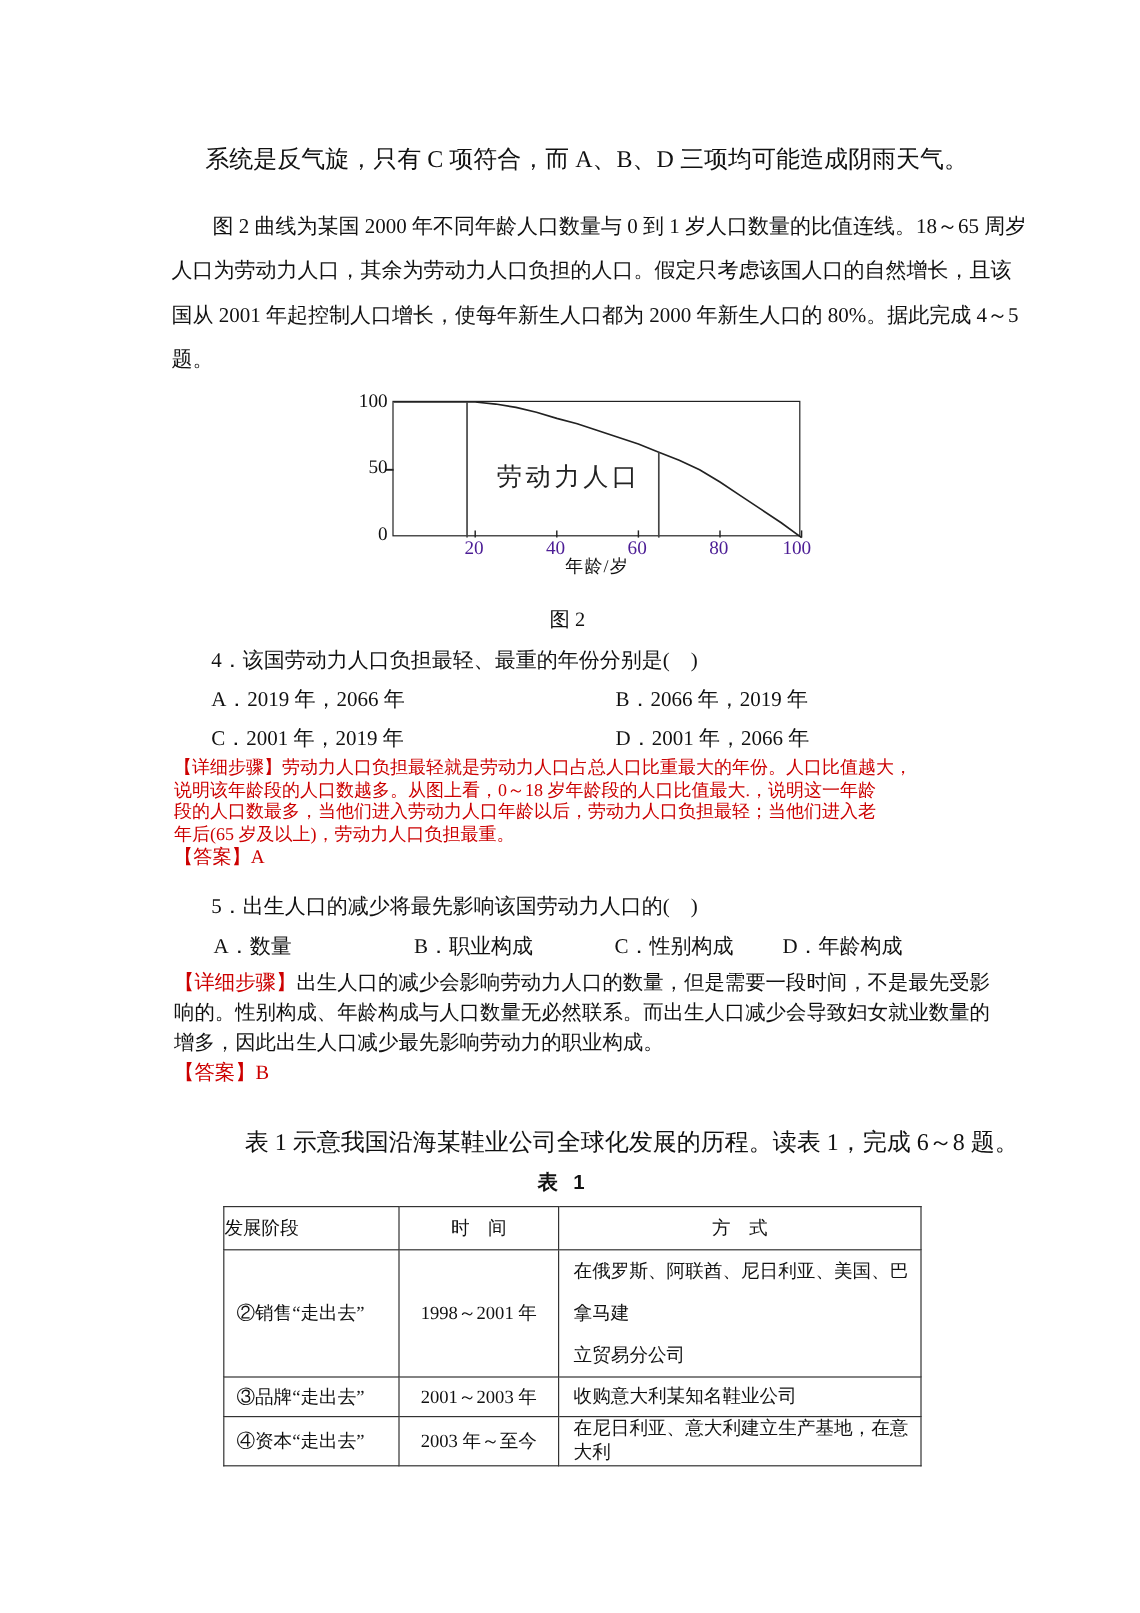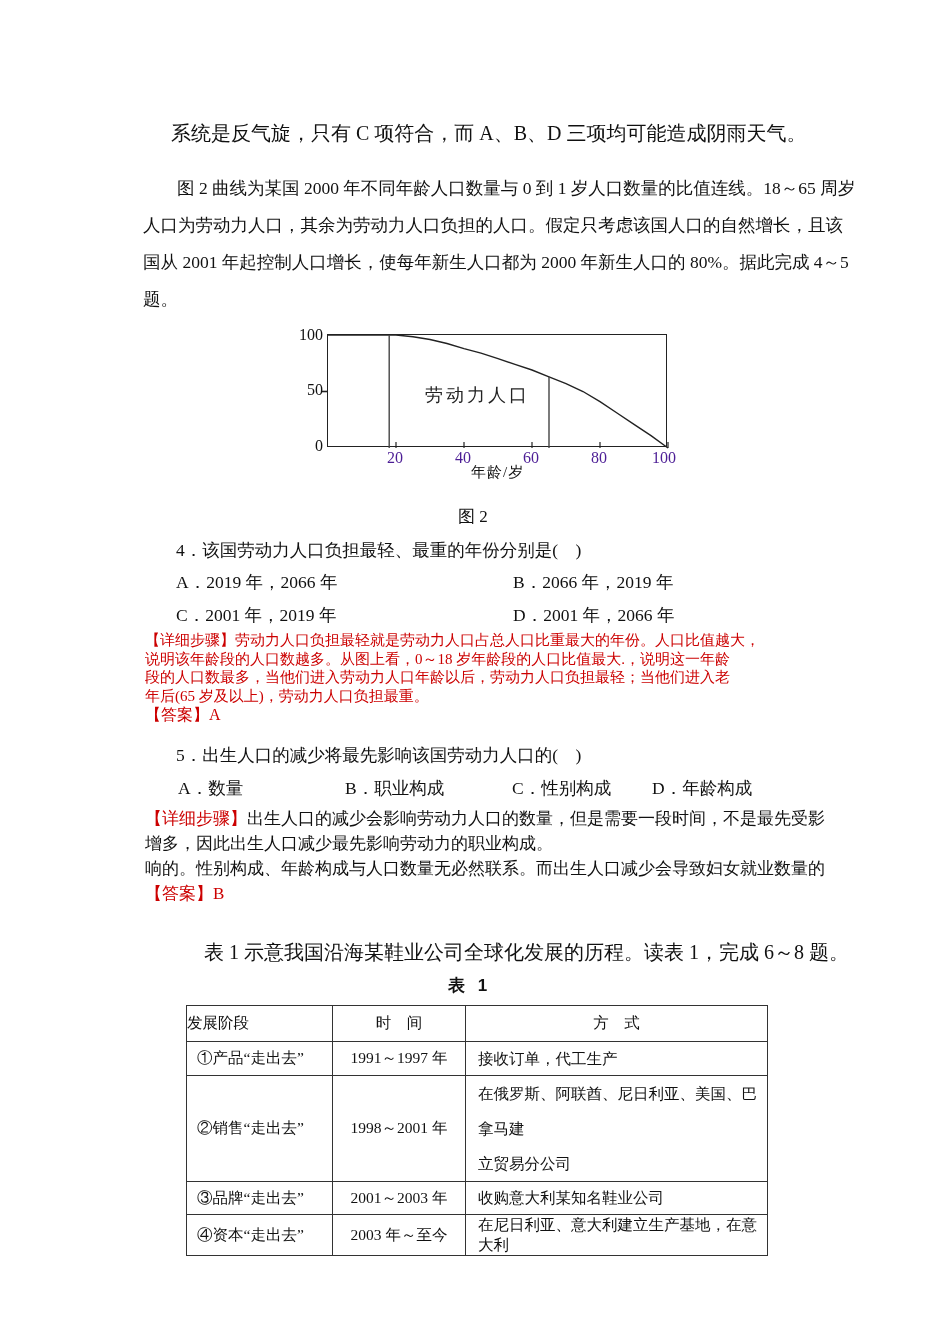--- a/index.html
+++ b/index.html
@@ -8,21 +8,21 @@
     font-family:"Liberation Serif","DejaVu Serif",serif;color:#111;overflow:hidden;
   }
   .abs{position:absolute;}
   .body-text{font-size:20px;line-height:24px;white-space:nowrap;margin-left:28px;}
   
   .para-line{font-size:17.5px;line-height:37px;white-space:nowrap;}
   .indent{padding-left:34px;}
   
   .plot{position:absolute;left:327px;top:334px;width:340px;height:113px;border:1.4px solid #222;box-sizing:border-box;}
   .plot svg{position:absolute;left:0;top:0;overflow:visible;}
-  .plot-region-label{position:absolute;left:86px;top:48px;font-size:18px;letter-spacing:3px;color:#222;white-space:nowrap;margin-left:11px;}
+  .plot-region-label{position:absolute;left:86px;top:48px;font-size:21px;letter-spacing:3px;color:#222;white-space:nowrap;}
   .ytick{position:absolute;font-size:16px;color:#111;text-align:right;width:40px;}
   .xtick{position:absolute;font-size:16px;color:#4c1d95;transform:translateX(-50%);white-space:nowrap;}
   .axis-title{position:absolute;font-size:15px;letter-spacing:1px;white-space:nowrap;}
   .fig-caption{position:absolute;font-size:17px;white-space:nowrap;}
   
   .stem{font-size:17.5px;white-space:nowrap;}
   .opt{position:absolute;font-size:17.5px;white-space:nowrap;}
   .explain-red{color:#cc0000;font-size:15px;line-height:18.5px;white-space:nowrap;}
   .explain-black{font-size:17px;line-height:25px;white-space:nowrap;color:#111;}
   .red{color:#cc0000;}
@@ -98,41 +98,34 @@
   </div>
 
   <div class="abs stem" style="left:176px;top:743px;">5．出生人口的减少将最先影响该国劳动力人口的(　)</div>
   <div class="opt" style="left:178px;top:776px;">A．数量</div>
   <div class="opt" style="left:345px;top:776px;">B．职业构成</div>
   <div class="opt" style="left:512px;top:776px;">C．性别构成</div>
   <div class="opt" style="left:652px;top:776px;">D．年龄构成</div>
 
   <div class="abs explain-black" style="left:145px;top:806px;">
     <div><span class="red">【详细步骤】</span><span>出生人口的减少会影响劳动力人口的数量，但是需要一段时间，不是最先受影</span></div>
+    <div>响的。性别构成、年龄构成与人口数量无必然联系。而出生人口减少会导致妇女就业数量的</div>
     <div>增多，因此出生人口减少最先影响劳动力的职业构成。</div>
-    <div>响的。性别构成、年龄构成与人口数量无必然联系。而出生人口减少会导致妇女就业数量的</div>
     <div class="red answer-line">【答案】B</div>
   </div>
 
   <div class="abs body-text" style="left:176px;top:940px;">表 1 示意我国沿海某鞋业公司全球化发展的历程。读表 1，完成 6～8 题。</div>
   <div class="abs tbl-caption" style="left:448px;top:974px;text-align:right;">表 1</div>
 
   <table class="t1 abs" style="left:186px;top:1005px;">
     <tbody>
         <tr style="height:36px;">
       <th class="c1">发展阶段</th>
       <th class="c2">时　间</th>
       <th class="c3">方　式</th>
-    </tr>
-    <tr style="height:34px;">
-      <td class="c1">①产品“走出去”</td>
-      <td class="c2">1991～1997 年</td>
-      <td class="c3 mode">
-            <div>接收订单，代工生产</div>
-          </td>
     </tr>
     <tr class="tall" style="height:71px;">
       <td class="c1">②销售“走出去”</td>
       <td class="c2">1998～2001 年</td>
       <td class="c3 mode">
         <div>在俄罗斯、阿联酋、尼日利亚、美国、巴拿马建</div>
         <div>立贸易分公司</div>
       </td>
     </tr>
     <tr style="height:33px;">

